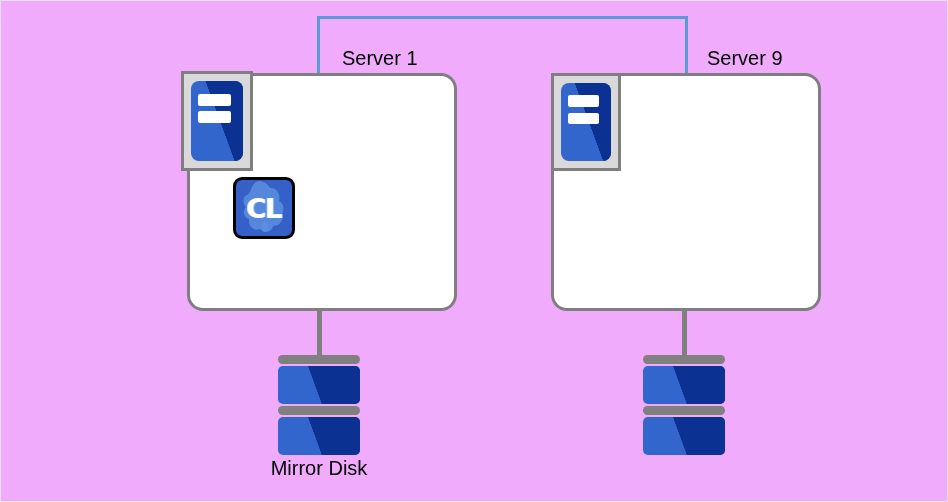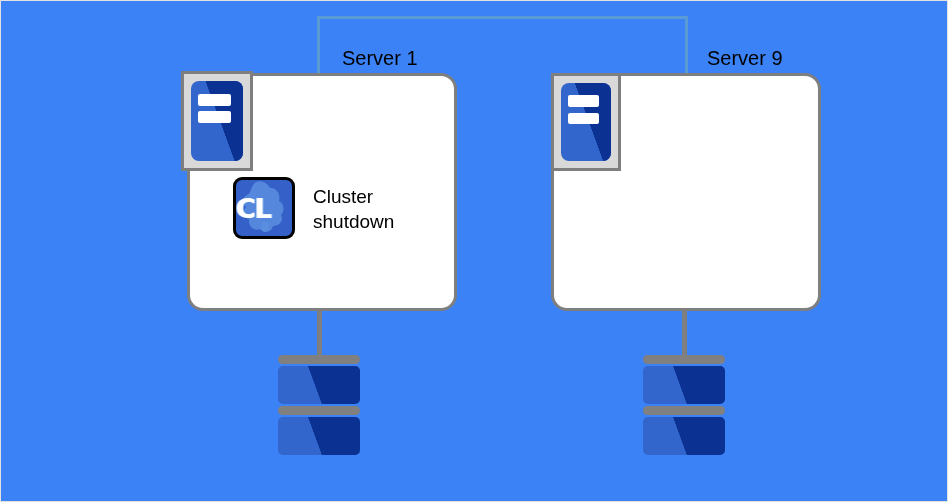--- a/index.html
+++ b/index.html
@@ -7,21 +7,21 @@
     padding: 0;
     background: #ffffff;
   }
   body {
     font-family: "Liberation Sans", sans-serif;
   }
   #canvas {
     position: relative;
     width: 948px;
     height: 502px;
-    background: #3b82f6;
+    background: #f0abfc;
     box-sizing: border-box;
     border: 1px solid #e2e2e2;
     overflow: hidden;
   }
 
   
   .bracket {
     position: absolute;
     background: #5b9bd5;
   }
@@ -129,20 +129,21 @@
     position: absolute;
     left: 0; top: 0;
     width: 100%; height: 100%;
   }
   .cl-text {
     position: absolute;
     left: 0;
     top: 50%;
     width: 100%;
     transform: translateY(-50%);
+    text-align: center;
     font-family: "DejaVu Sans", sans-serif;
     font-weight: bold;
     font-size: 27px;
     letter-spacing: -1px;
     color: #ffffff;
     text-shadow: 1px 0 0 #9ec4f0, -1px 0 0 #c3d9f5;
     z-index: 3;
     line-height: 1;
   }
 
@@ -229,32 +230,31 @@
   <div class="cl-icon">
     <svg class="cl-splash" viewBox="0 0 56 56" preserveAspectRatio="none">
       <path d="M20 2 C14 6 16 13 11 15 C6 17 7 24 10 27 C6 31 8 38 13 39
                C12 46 18 52 24 49 C28 54 36 52 37 46 C44 46 48 40 45 35
                C49 31 48 23 43 21 C45 14 40 7 34 8 C31 2 24 0 20 2 Z" fill="#5b8fe0" opacity="0.85"></path>
       <path d="M27 42 C24 45 25 51 29 52 C33 51 34 45 31 42 Z" fill="#5b8fe0" opacity="0.85"></path>
     </svg>
     <div class="cl-text">CL</div>
   </div>
 
-  <div class="icon-label" id="cluster-shutdown-label">Cluster
-shutdown</div>
 
   <div class="disk-connector" id="connector-1"></div>
 
   <div class="disk-stack" id="disk1">
     <div class="disk-bar"></div>
     <div class="disk-block"></div>
     <div class="disk-bar"></div>
     <div class="disk-block"></div>
   </div>
 
+  <div class="disk-caption" id="disk1-caption">Mirror Disk</div>
 
   <div class="server-box" id="server2-box"></div>
 
   <div class="srv-icon" id="server2-icon">
     <div class="srv-icon-body">
       <div class="srv-bar srv-bar-1"></div>
       <div class="srv-bar srv-bar-2"></div>
     </div>
   </div>
 

